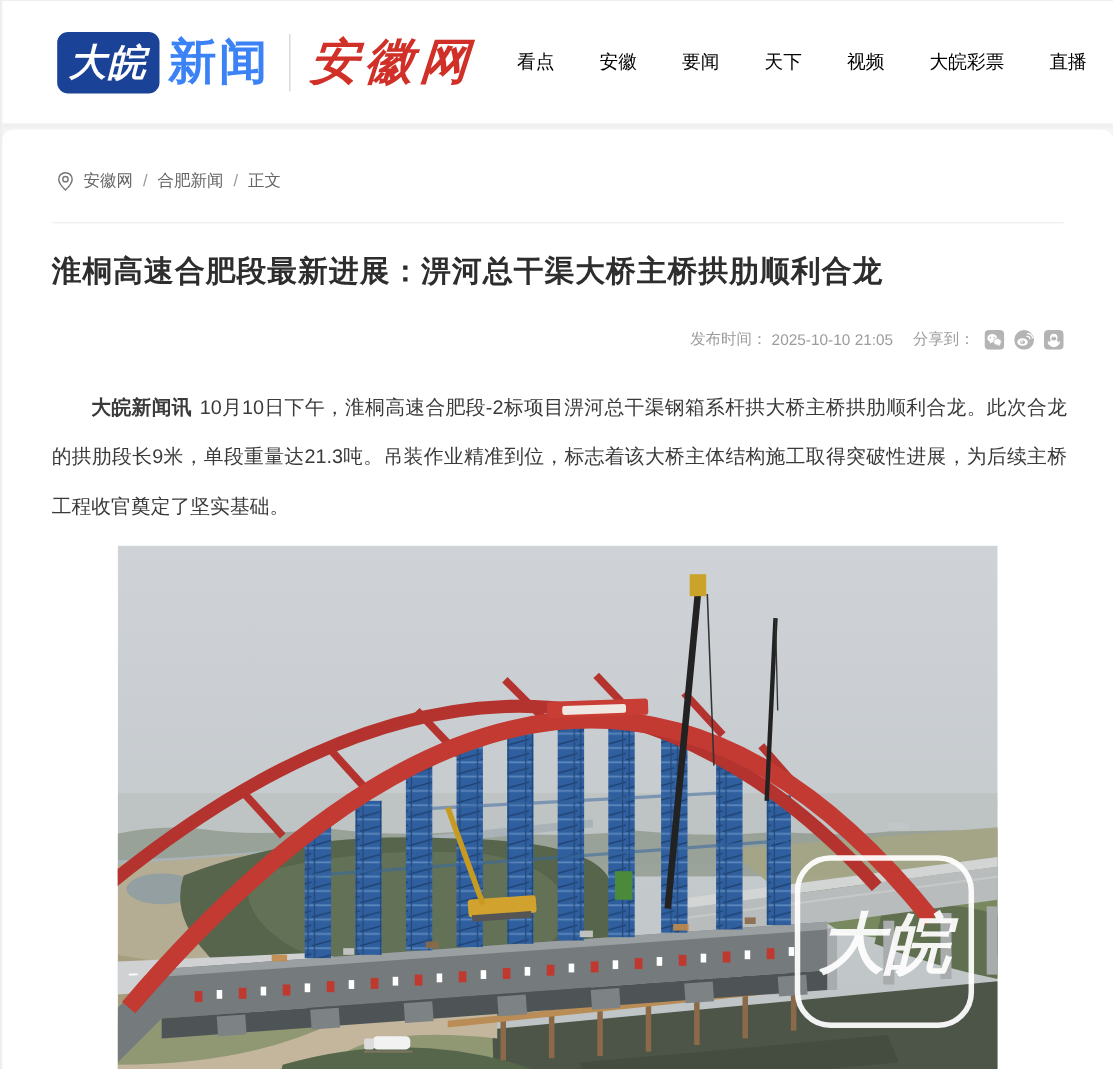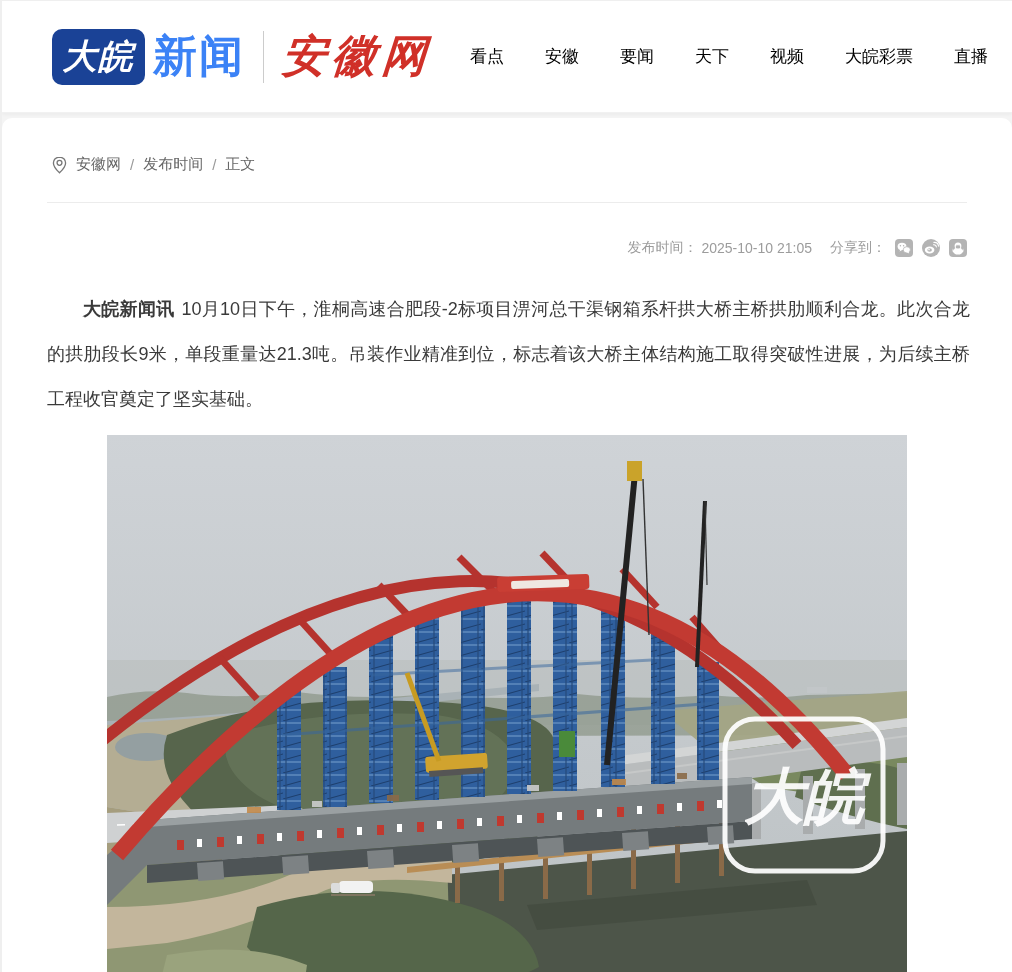--- a/index.html
+++ b/index.html
@@ -91,27 +91,28 @@
 
   <div class="breadcrumb">
     <span class="pin-icon">
       <svg viewBox="0 0 16 19" width="15" height="18">
         <path d="M8 1 C4.2 1 1.5 3.8 1.5 7.3 C1.5 10.4 4.5 14.5 8 17.8 C11.5 14.5 14.5 10.4 14.5 7.3 C14.5 3.8 11.8 1 8 1 Z" fill="none" stroke="#777" stroke-width="1.4"></path>
         <circle cx="8" cy="7.2" r="2.6" fill="none" stroke="#777" stroke-width="1.4"></circle>
       </svg>
     </span>
     <span class="crumb">安徽网</span>
     <span class="sep">/</span>
-    <span class="crumb">发布时间</span>
+    <span class="crumb">合肥新闻</span>
     <span class="sep">/</span>
     <span class="crumb">正文</span>
   </div>
 
   <hr class="rule">
 
+  <h1 class="article-title">淮桐高速合肥段最新进展：淠河总干渠大桥主桥拱肋顺利合龙</h1>
 
   <div class="meta-row">
     <span>发布时间：</span>
     <span>2025-10-10 21:05</span>
     <span class="share-label">分享到：</span>
     <span class="share-icon">
       <svg viewBox="0 0 18 18" width="18" height="18">
         <rect x="0" y="0" width="18" height="18" rx="4" fill="#b4b4b4"></rect>
         <ellipse cx="7" cy="7.4" rx="4.4" ry="3.7" fill="#fff"></ellipse>
         <path d="M4.6 12.6 L5.4 9.9 L7.6 10.8 Z" fill="#fff"></path>

